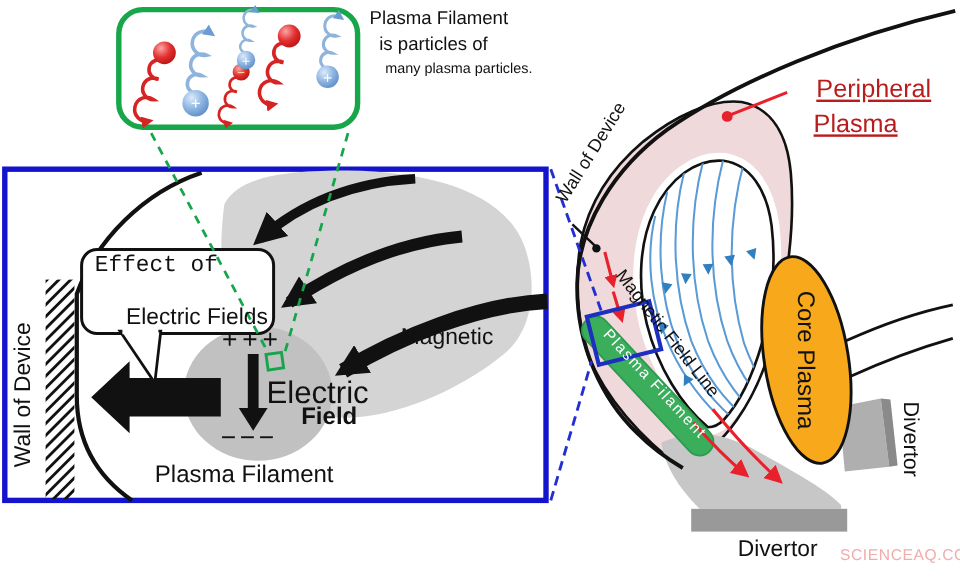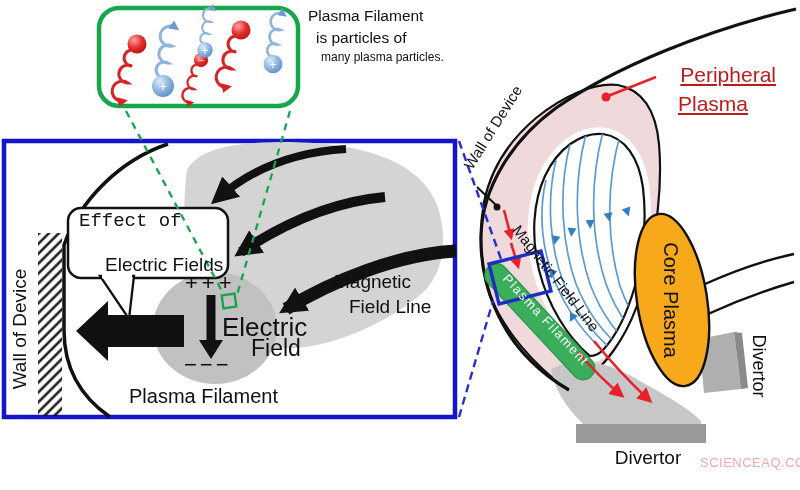--- a/index.html
+++ b/index.html
@@ -148,23 +148,22 @@
 <div class="lbl" style="left:308px;top:7px;font-size:15.5px;">Plasma Filament</div>
 <div class="lbl" style="left:316px;top:29px;font-size:15.5px;">is particles of</div>
 <div class="lbl" style="left:321px;top:51px;font-size:12px;">many plasma particles.</div>
 
 <div class="lbl" style="left:79px;top:211px;font-size:19px;font-family:Liberation Mono, monospace;">Effect of</div>
 <div class="lbl" style="left:85px;top:255px;font-size:19px;margin-left:20px;">Electric Fields</div>
 
 <div class="lbl" style="left:185px;top:271px;font-size:22px;letter-spacing:4px;">+++</div>
 <div class="lbl" style="left:184px;top:353px;font-size:22px;letter-spacing:3px;">−−−</div>
 <div class="lbl" style="left:222px;top:313px;font-size:26px;">Electric</div>
-<div class="lbl" style="left:251px;top:336px;font-size:23px;">Field</div>
+<div class="lbl" style="left:251px;top:336px;font-size:20px;font-weight:bold;">Field</div>
 <div class="lbl" style="left:334px;top:272px;font-size:19px;">Magnetic</div>
-<div class="lbl" style="left:349px;top:297px;font-size:19px;">Field Line</div>
 <div class="lbl" style="left:129px;top:385px;font-size:20px;">Plasma Filament</div>
 <div class="lbl rot" style="left:-54px;top:318px;width:150px;height:22px;font-size:19px;text-align:center;transform:rotate(-90deg);">Wall of Device</div>
 
 <div class="lbl rot" style="left:439px;top:119px;width:110px;height:18px;font-size:15px;text-align:center;transform:rotate(-58deg);">Wall of Device</div>
 <div class="lbl red" style="left:650px;top:63px;width:126px;font-size:21px;text-align:right;">Peripheral</div>
 <div class="lbl red" style="left:650px;top:92px;width:126px;font-size:21px;text-align:center;">Plasma</div>
 <div class="lbl rot" style="left:460px;top:270px;width:190px;height:18px;font-size:15px;text-align:center;transform:rotate(52deg);">Magnetic Field Line</div>
 <div class="lbl rot00" style="left:501px;top:262px;width:146px;height:20px;font-size:13px;color:#fff;letter-spacing:1.5px;text-align:center;transform:rotate(47deg);position:absolute;z-index:2;">Plasma Filament</div>
 <div class="lbl rot" style="left:592px;top:290px;width:160px;height:20px;font-size:20px;text-align:center;transform:rotate(90deg);">Core Plasma</div>
 <div class="lbl rot" style="left:714px;top:357px;width:90px;height:18px;font-size:18px;text-align:center;transform:rotate(90deg);">Divertor</div>

